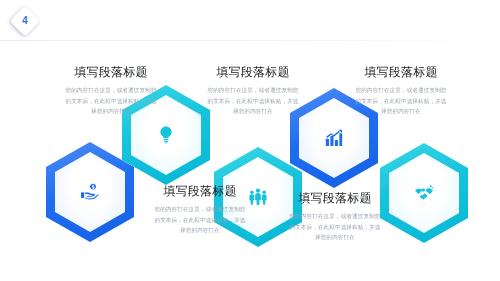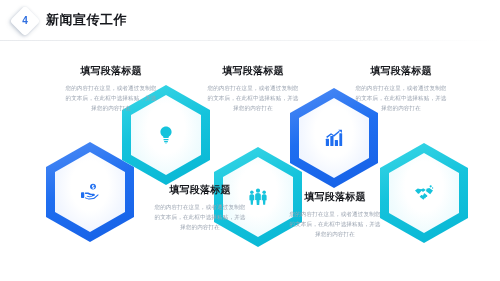--- a/index.html
+++ b/index.html
@@ -26,34 +26,33 @@
      background:radial-gradient(ellipse at 50% 42%,#ffffff 38%,#f3f7ff 66%,#e9f1fd 100%);}
   .hex.blue .outer{background:linear-gradient(160deg,#4f8cf5 0%,#1f6ef0 45%,#1560e6 100%);}
   .hex.cyan .outer{background:linear-gradient(160deg,#3ad7e6 0%,#15c3dc 45%,#07b6d4 100%);}
   .hex.cyan .inner{background:radial-gradient(ellipse at 50% 42%,#ffffff 38%,#f1fcfe 66%,#e6f9fc 100%);}
   .hex .ico{position:absolute;left:0;right:0;top:50%;transform:translateY(-50%);
      display:flex;align-items:center;justify-content:center;}
   .hex .ico svg{width:20px;height:20px;display:block;}
 
   
   .tb{position:absolute;width:96px;text-align:center;}
-  .tb .h{font-size:10px;font-weight:700;color:#16181d;line-height:1.35;margin-bottom:5px;letter-spacing:.2px;}
+  .tb .h{font-size:12px;font-weight:400;color:#16181d;line-height:1.35;margin-bottom:5px;letter-spacing:.2px;}
   .tb .p{font-size:5.6px;color:#9aa3b0;line-height:1.85;letter-spacing:.1px;}
 </style>
 </head>
 <body>
 
 <div class="slide">
 
   <div class="header">
     <div class="badge">
       <div class="diamond"></div>
       <div class="num">4</div>
     </div>
-    <div class="title">新闻宣传工作</div>
   </div>
   <div class="divider"></div>
 
   <div class="stage">
 
     <div class="hex blue" style="left:46px;top:102px;">
       <div class="outer"></div>
       <div class="inner"></div>
       <div class="ico">
         <svg viewBox="0 0 24 24" fill="#1f6ef0">

